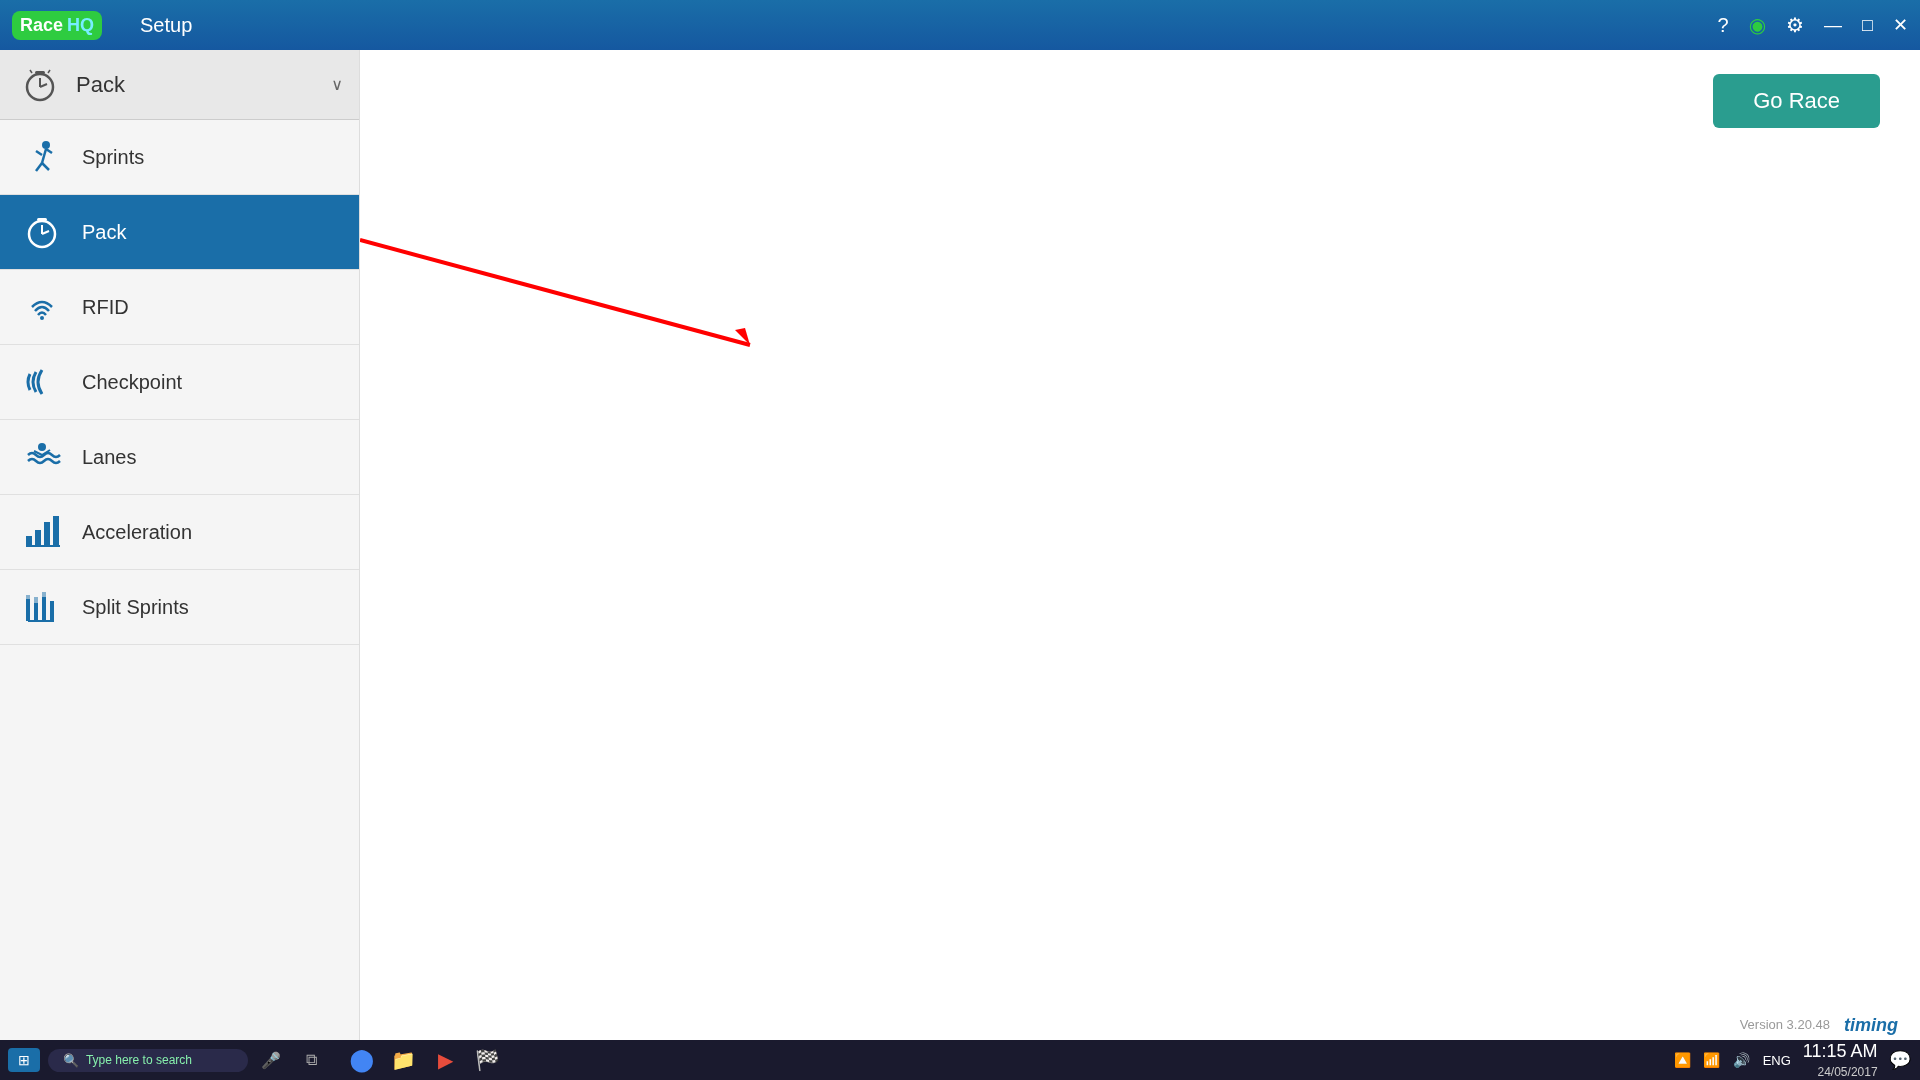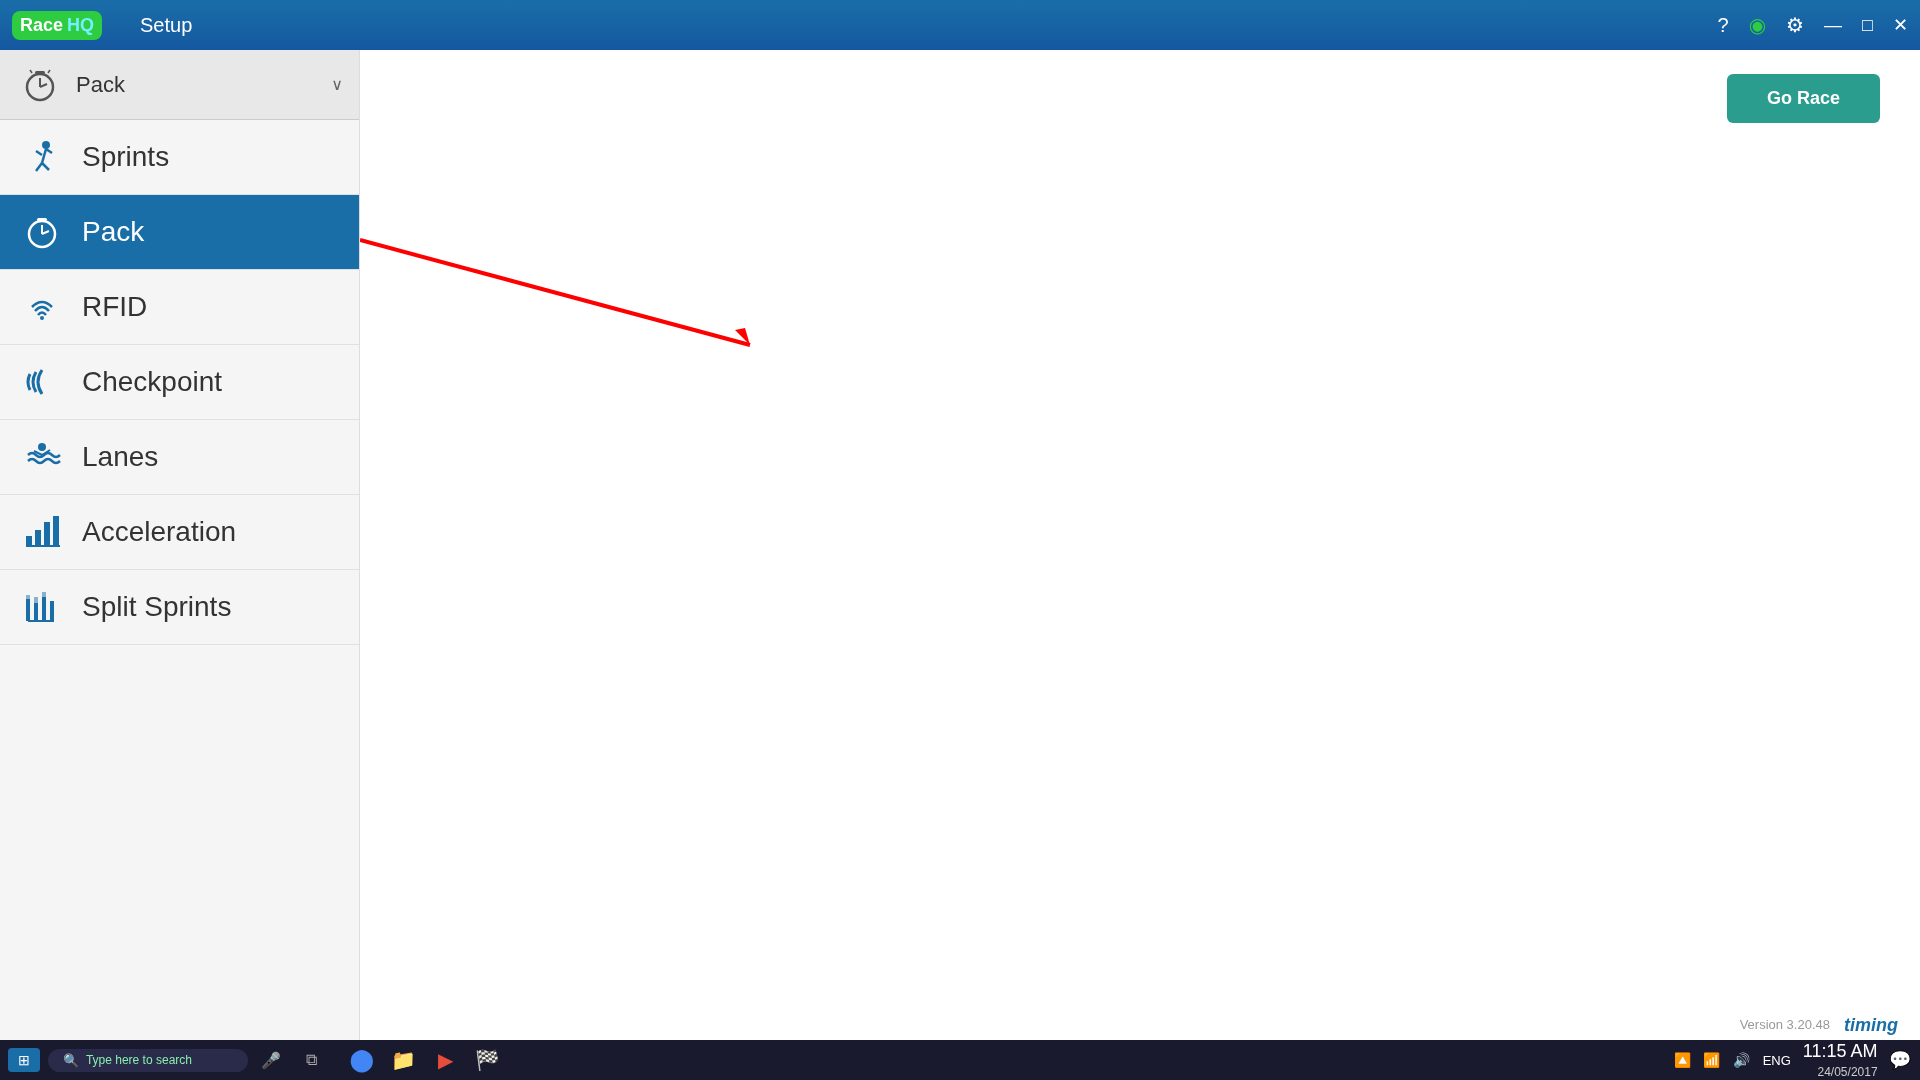--- a/index.html
+++ b/index.html
@@ -103,43 +103,43 @@
       border-bottom: 1px solid #e0e0e0;
     }
     .sidebar-item.active { background: #1a6ea8; }
     .sidebar-item.active .item-label { color: white; }
     .sidebar-item .icon-wrap {
       width: 52px; height: 52px;
       display: flex; align-items: center; justify-content: center;
       margin-right: 14px;
     }
     .sidebar-item .item-label {
-      font-size: 28px;
+      font-size: 20px;
       color: #333;
     }
 
     
     .content-area {
       flex: 1;
       position: relative;
       background: white;
     }
 
     
     .go-race-btn {
       position: absolute;
       top: 24px;
       right: 40px;
       background: #2a9d8f;
       color: white;
       border: none;
       border-radius: 6px;
       padding: 14px 40px;
-      font-size: 18px;
-      font-weight: bold;
+      font-size: 22px;
+      font-weight: normal;
       cursor: pointer;
     }
 
     
     .annotation-arrow {
       position: absolute;
       top: 0; left: 0;
       width: 100%; height: 100%;
       pointer-events: none;
     }

